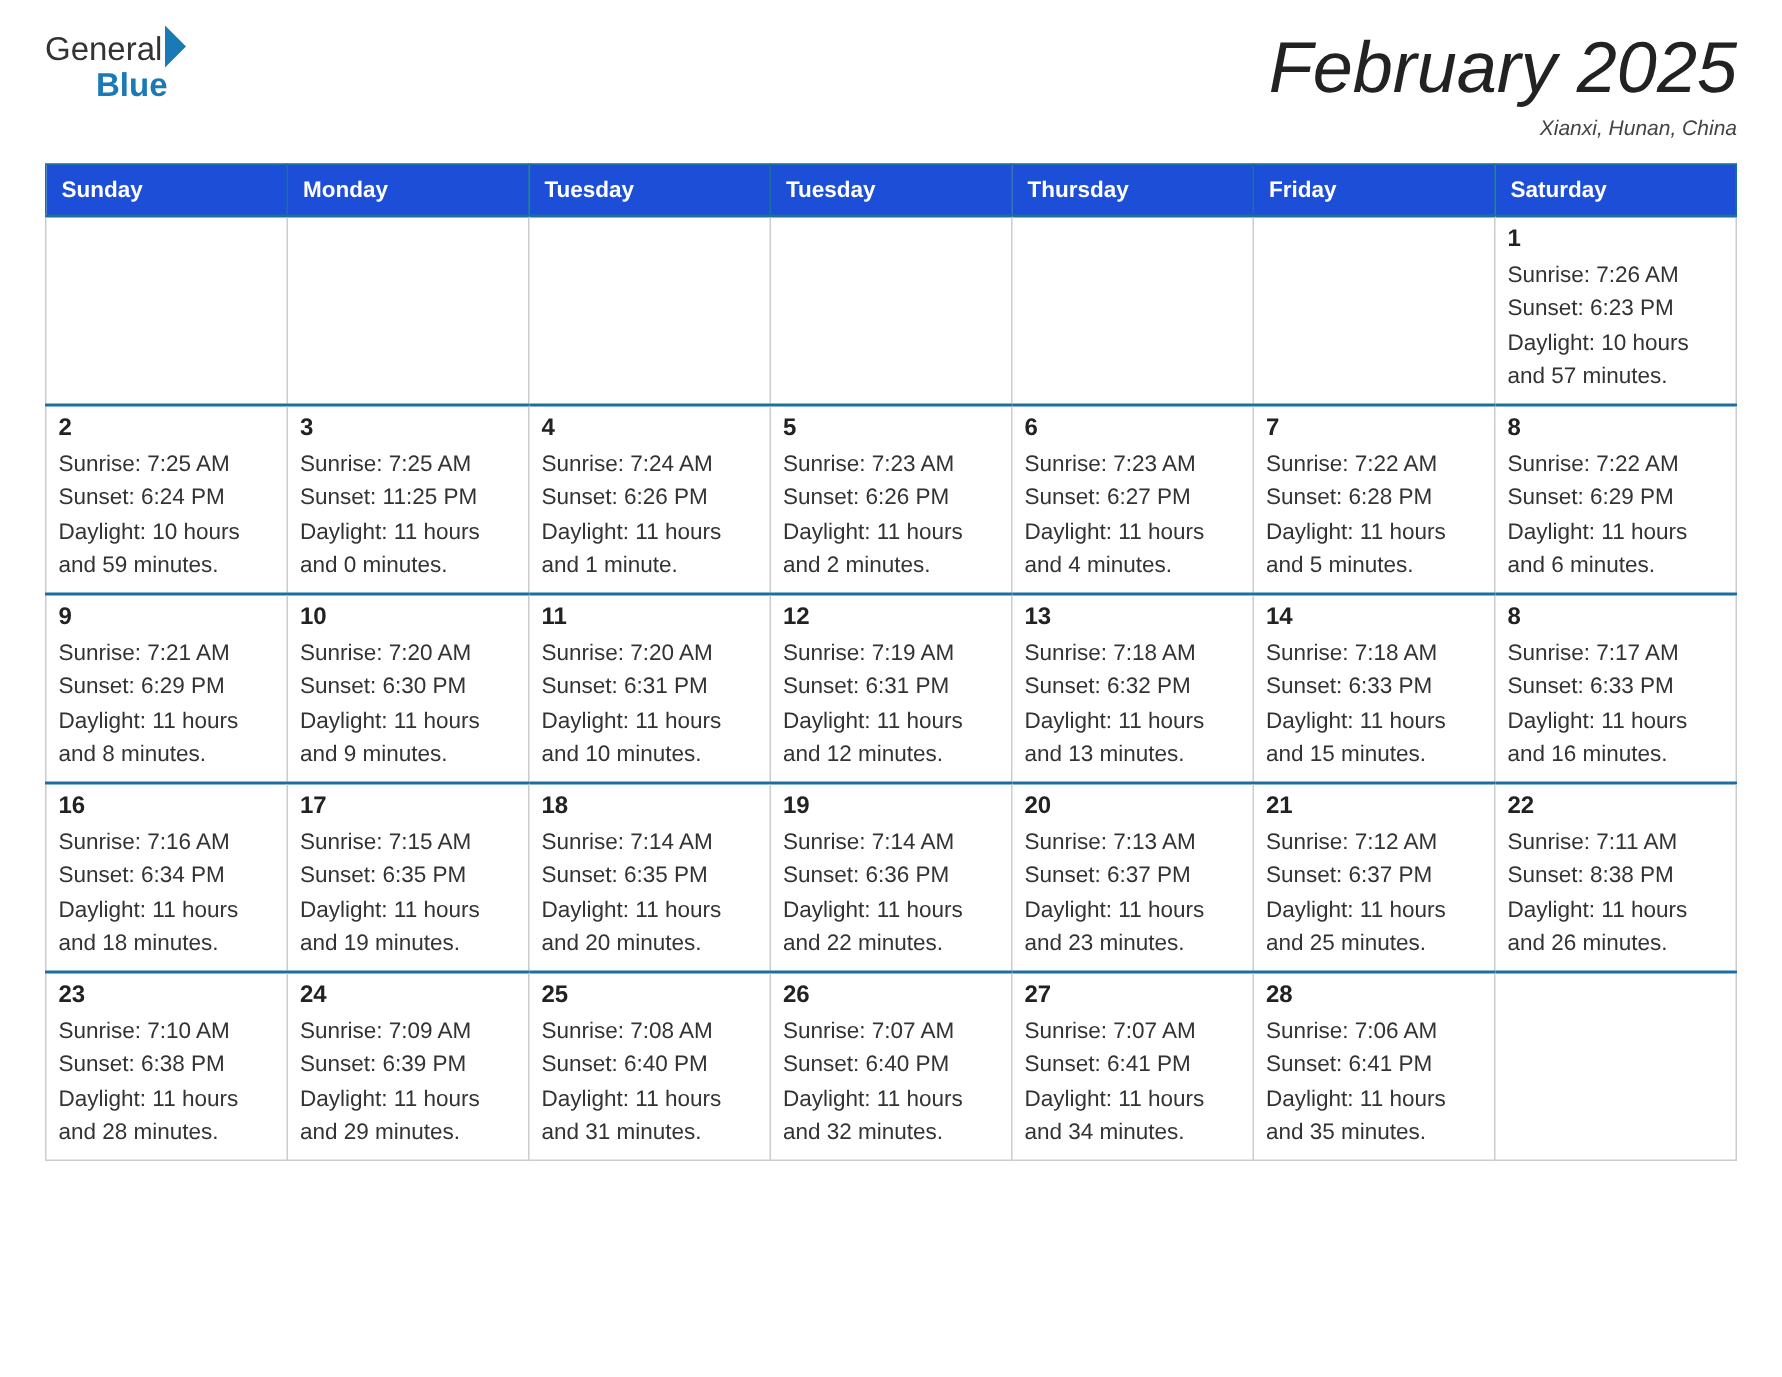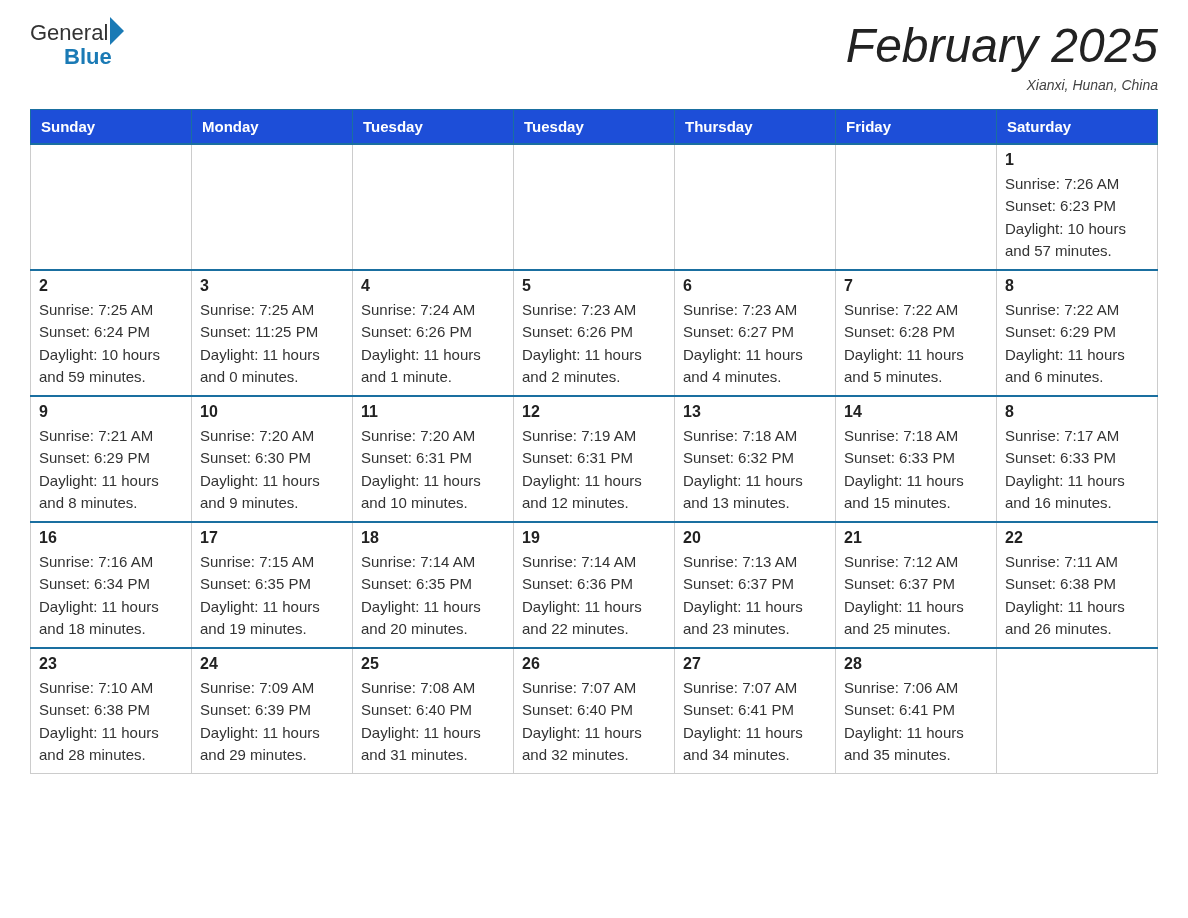--- a/index.html
+++ b/index.html
@@ -290,21 +290,21 @@
         <td>
           <div class="day-number">21</div>
           <div class="day-info">Sunrise: 7:12 AM
 Sunset: 6:37 PM
 Daylight: 11 hours
 and 25 minutes.</div>
         </td>
         <td>
           <div class="day-number">22</div>
           <div class="day-info">Sunrise: 7:11 AM
-Sunset: 6:38 PM
+Sunset: 8:38 PM
 Daylight: 11 hours
 and 26 minutes.</div>
         </td>
       </tr>
       <tr class="week-row week-row-first">
         <td>
           <div class="day-number">23</div>
           <div class="day-info">Sunrise: 7:10 AM
 Sunset: 6:38 PM
 Daylight: 11 hours

